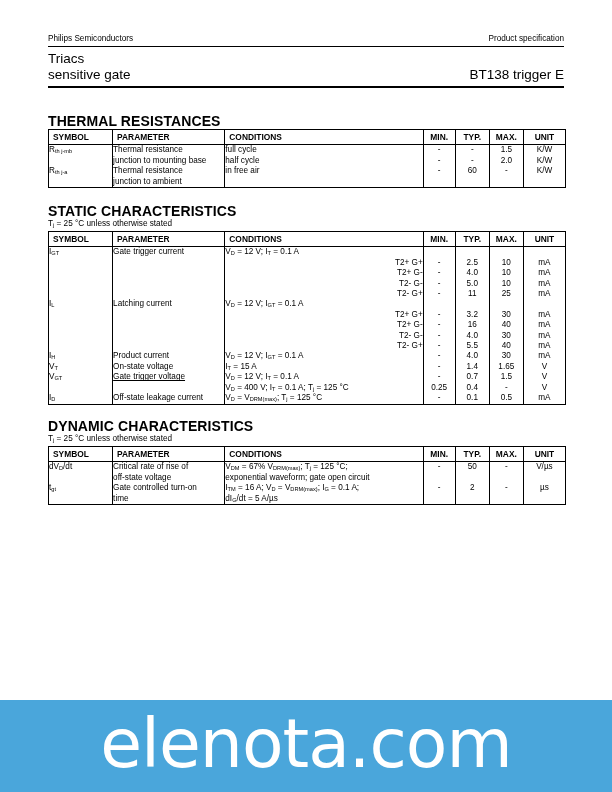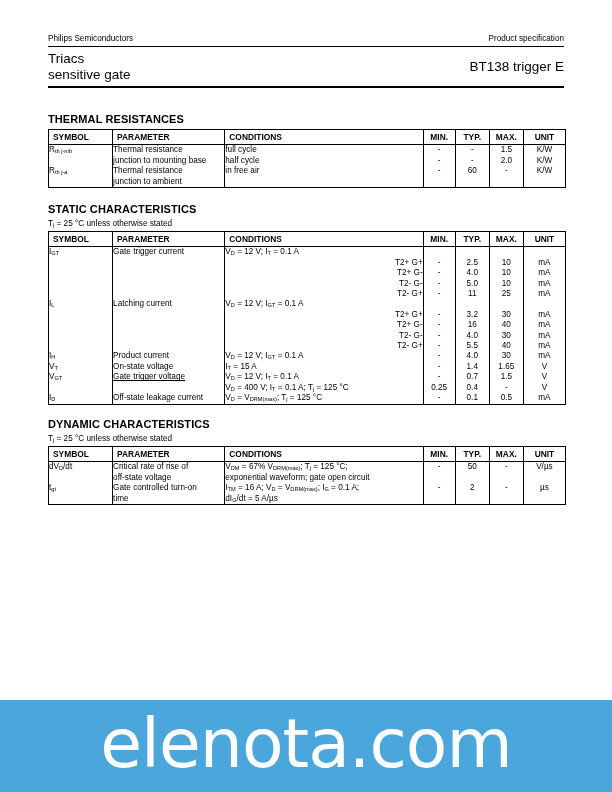--- a/index.html
+++ b/index.html
@@ -36,41 +36,41 @@
     font-size: 8.2px;
     padding-bottom: 3px;
   }
   .rule-thin {
     border-top: 1.1px solid #000;
     width: 100%;
   }
   .hdr-row2 {
     display: flex;
     justify-content: space-between;
-    align-items: center;
+    align-items: flex-end;
     padding-top: 4px;
     padding-bottom: 4px;
   }
   .hdr-title {
     font-size: 13.5px;
     line-height: 15.5px;
   }
   .hdr-part {
     font-size: 13.5px;
     line-height: 15.5px;
   }
   .rule-thick {
     border-top: 2.2px solid #000;
     width: 100%;
   }
 
   
   .sec-title {
     position: absolute;
-    font-size: 11px;
+    font-size: 14px;
     font-weight: bold;
     letter-spacing: 0.1px;
   }
   .sec-note {
     position: absolute;
     font-size: 8.2px;
   }
 
   
   table.spec {

